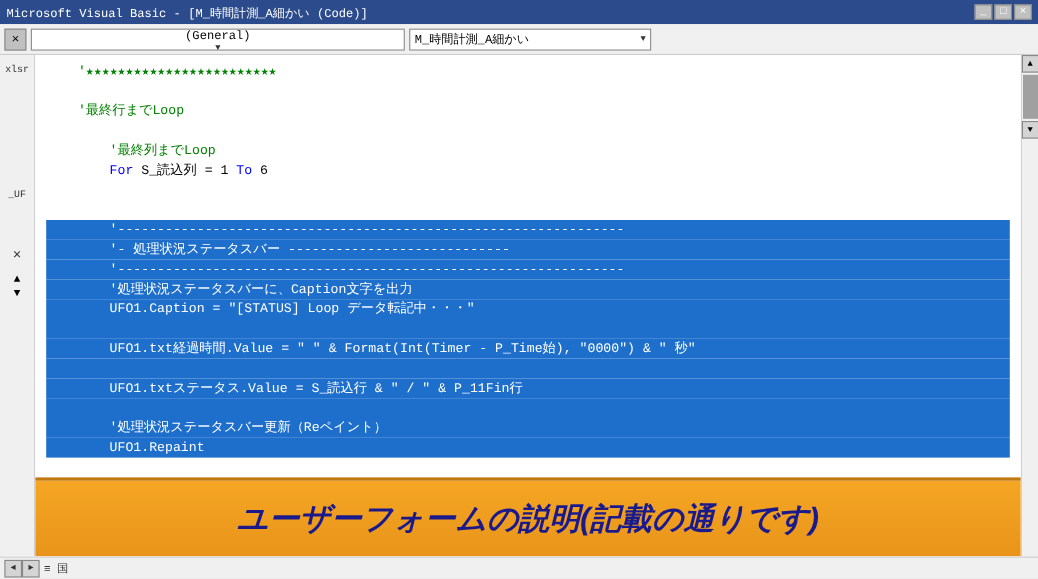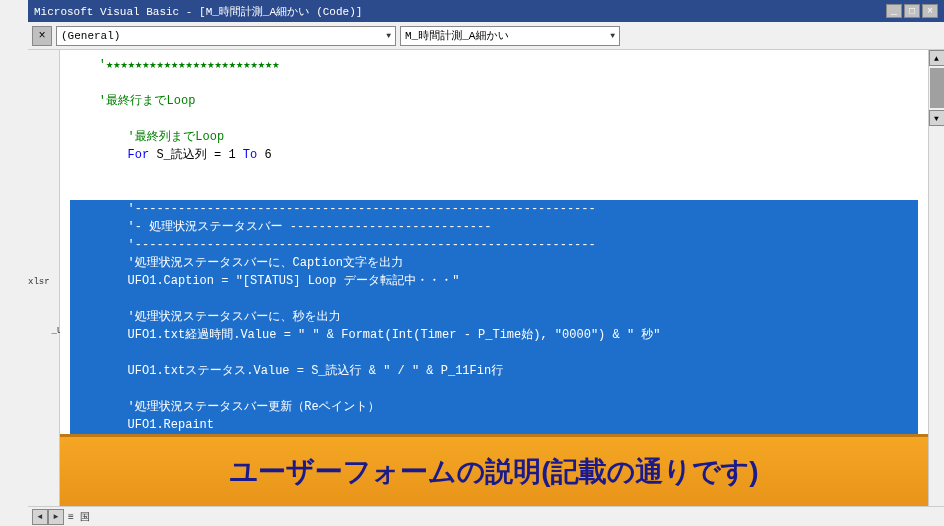--- a/index.html
+++ b/index.html
@@ -11,21 +11,20 @@
       font-family: 'MS Gothic', 'Courier New', monospace;
     }
 
     .window {
       width: 944px;
       height: 526px;
       background: #f0f0f0;
       display: flex;
       flex-direction: column;
       position: relative;
-      padding-left: 28px;
     }
 
     .title-bar {
       background: #2b4b8c;
       color: white;
       padding: 3px 6px;
       font-size: 12px;
       display: flex;
       align-items: center;
       justify-content: space-between;
@@ -66,20 +65,21 @@
       font-size: 11px;
       display: flex;
       align-items: center;
       justify-content: space-between;
       padding: 0 4px;
       cursor: pointer;
     }
 
     .combo-general {
       width: 340px;
+      flex-direction: column;
     }
 
     .combo-sub {
       width: 220px;
     }
 
     .combo-arrow {
       font-size: 8px;
       color: #333;
     }
@@ -88,21 +88,21 @@
       display: flex;
       flex: 1;
       overflow: hidden;
     }
 
     .left-gutter {
       width: 32px;
       background: #f0f0f0;
       border-right: 1px solid #ccc;
       display: flex;
-      flex-direction: row;
+      flex-direction: column;
       align-items: center;
       padding-top: 4px;
       font-size: 10px;
       gap: 2px;
       position: relative;
     }
 
     .code-area {
       flex: 1;
       background: white;
@@ -144,20 +144,21 @@
       font-weight: bold;
       text-align: center;
       padding: 12px 0;
       height: 72px;
       display: flex;
       align-items: center;
       justify-content: center;
       font-family: 'MS Gothic', sans-serif;
       border-top: 3px solid #c07810;
       z-index: 10;
+      font-style: italic;
     }
 
     .scrollbar-v {
       width: 16px;
       background: #f0f0f0;
       border-left: 1px solid #ccc;
       display: flex;
       flex-direction: column;
       align-items: center;
     }
@@ -260,21 +261,20 @@
         <span class="line">        <span style="color:blue;">For</span> S_読込列 = 1 <span style="color:blue;">To</span> 6</span>
         <span class="line">&nbsp;</span>
         <span class="line">&nbsp;</span>
 
         <span class="selected-block">        '----------------------------------------------------------------</span>
         <span class="selected-block">        '- 処理状況ステータスバー ----------------------------</span>
         <span class="selected-block">        '----------------------------------------------------------------</span>
         <span class="selected-block">        '処理状況ステータスバーに、Caption文字を出力</span>
         <span class="selected-block">        UFO1.Caption = "[STATUS] Loop データ転記中・・・"</span>
         <span class="selected-block">&nbsp;</span>
-        <span class="selected-block">        '処理状況ステータスバーに、秒を出力</span>
         <span class="selected-block">        UFO1.txt経過時間.Value = " " &amp; Format(Int(Timer - P_Time始), "0000") &amp; " 秒"</span>
         <span class="selected-block">&nbsp;</span>
         <span class="selected-block">        UFO1.txtステータス.Value = S_読込行 &amp; " / " &amp; P_11Fin行</span>
         <span class="selected-block">&nbsp;</span>
         <span class="selected-block">        '処理状況ステータスバー更新（Reペイント）</span>
         <span class="selected-block">        UFO1.Repaint</span>
 
       </div>
 
       <div class="bottom-banner">

